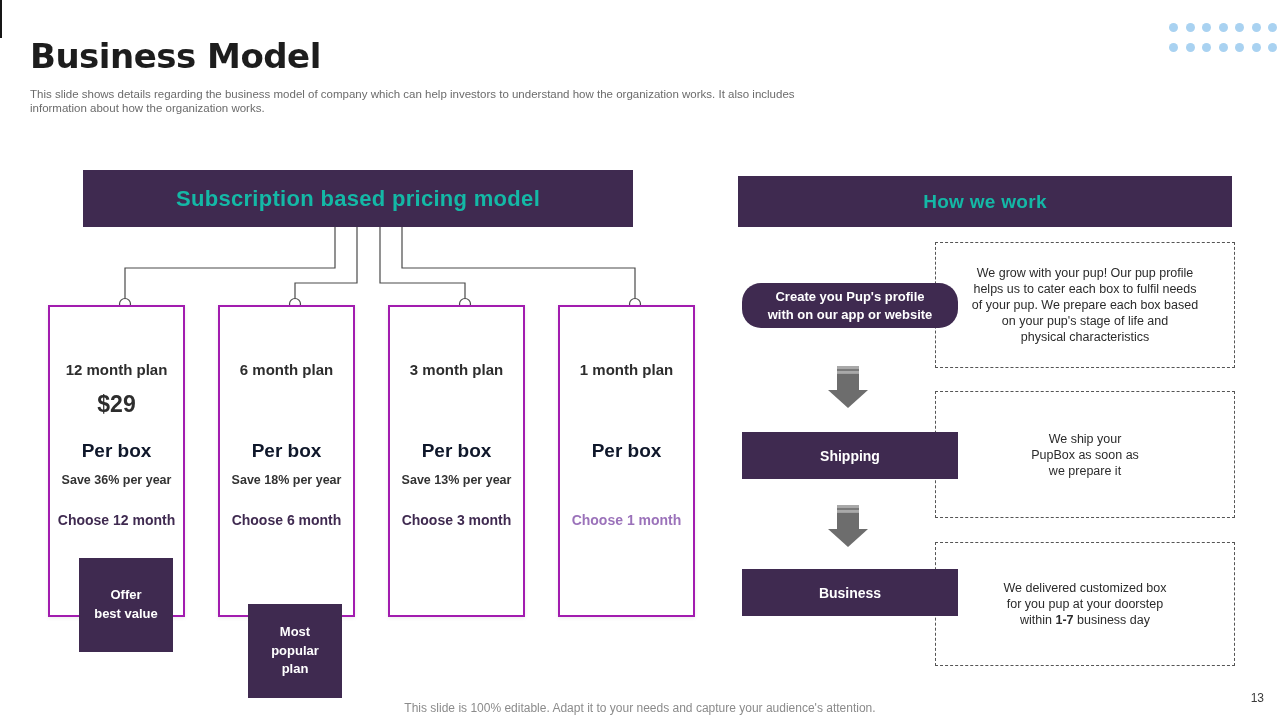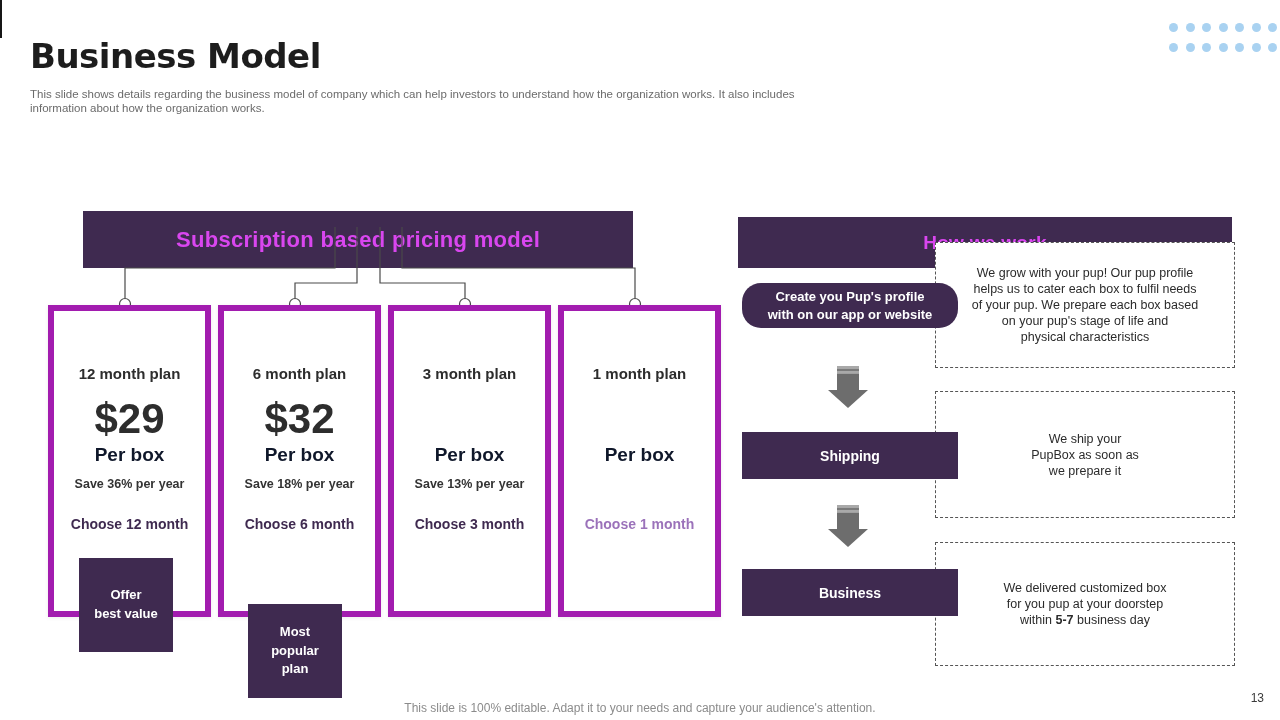--- a/index.html
+++ b/index.html
@@ -35,44 +35,43 @@
     font-size:11.5px;line-height:14px;color:#6b6b6b;
   }
 
   
   .dots{right:3px;top:23px;display:flex;flex-direction:column;gap:11px;}
   .dots .row{display:flex;gap:7.5px;}
   .dot{width:9px;height:9px;border-radius:50%;background:var(--dot_blue);display:inline-block;}
 
   
   .section-header{
-    background:var(--purple);color:#d946ef;
+    background:var(--purple);color:#14b8a6;
     display:flex;align-items:center;justify-content:center;
     font-weight:bold;
-    margin-top:41px;
   }
   .pricing-header{left:83px;top:170px;width:550px;height:57px;font-size:22px;letter-spacing:0.3px;}
   .how-header{left:738px;top:176px;width:494px;height:51px;font-size:19px;letter-spacing:0.3px;}
 
   
   .connectors{left:0;top:227px;}
 
   
   .plan-card{
-    top:305px;width:163px;height:312px;
-    background:#fff;border:6px solid #a21caf;
+    top:305px;width:137px;height:312px;
+    background:#fff;border:2px solid #a21caf;
     box-shadow:0 1px 4px rgba(0,0,0,0.08);
   }
   .card-0{left:48px;}
   .card-1{left:218px;}
   .card-2{left:388px;}
   .card-3{left:558px;}
   .plan-card > div{position:absolute;width:100%;text-align:center;}
   .plan-name{top:54px;font-size:15px;font-weight:bold;color:#2d2d2d;}
-  .plan-price{top:84px;font-size:42px;font-weight:bold;color:#2d2d2d;}
+  .plan-price{top:84px;font-size:23px;font-weight:bold;color:#2d2d2d;}
   .plan-per{top:133px;font-size:19px;font-weight:bold;color:#0f172a;}
   .plan-save{top:166px;font-size:12.5px;font-weight:bold;color:#333333;}
   .plan-choose{top:205px;font-size:14px;font-weight:bold;color:var(--purple);cursor:pointer;}
   .choose-light{color:var(--choose_light);}
 
   
   .badge{
     top:558px;width:94px;height:94px;
     background:var(--purple);color:#fff;
     display:flex;align-items:center;justify-content:center;text-align:center;
@@ -162,21 +161,20 @@
 
 <div class="abs plan-card card-0">
   <div class="plan-name">12 month plan</div>
   <div class="plan-price">$29</div>
   <div class="plan-per">Per box</div>
   <div class="plan-save">Save 36% per year</div>
   <div class="plan-choose">Choose 12 month</div>
 </div>
 <div class="abs plan-card card-1">
   <div class="plan-name">6 month plan</div>
-  <div class="plan-price">$32</div>
   <div class="plan-per">Per box</div>
   <div class="plan-save">Save 18% per year</div>
   <div class="plan-choose">Choose 6 month</div>
 </div>
 <div class="abs plan-card card-2">
   <div class="plan-name">3 month plan</div>
   <div class="plan-per">Per box</div>
   <div class="plan-save">Save 13% per year</div>
   <div class="plan-choose">Choose 3 month</div>
 </div>
@@ -223,18 +221,18 @@
   <rect x="9" y="0" width="22" height="2.5" fill="#a9a9a9"></rect>
   <rect x="9" y="2.5" width="22" height="2.5" fill="#7a7a7a"></rect>
   <rect x="9" y="5" width="22" height="2.5" fill="#a9a9a9"></rect>
   <rect x="9" y="7.5" width="22" height="17" fill="#6d6d6d"></rect>
   <polygon points="0,24 40,24 20,42" fill="#6d6d6d"></polygon>
 </svg>
 
 <div class="abs desc-box desc-2">
   <span class="pre"><span>We delivered customized box
 for you pup at your doorstep
-within </span><b>5-7</b><span> business day</span></span>
+within </span><b>1-7</b><span> business day</span></span>
 </div>
 <div class="abs step-box step-2">Business</div>
 
 <div class="abs slide-footer">This slide is 100% editable. Adapt it to your needs and capture your audience's attention.</div>
 <div class="abs page-number">13</div>
 
 </body></html>

